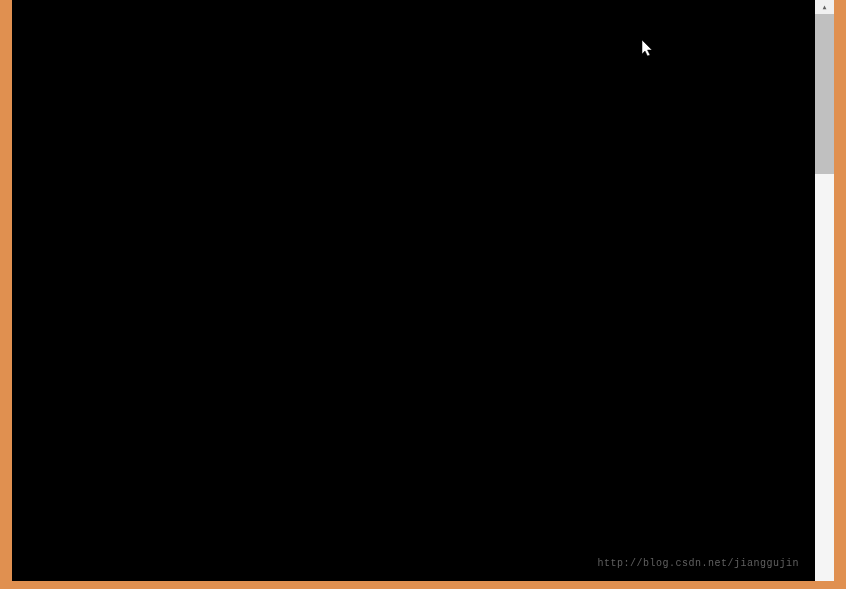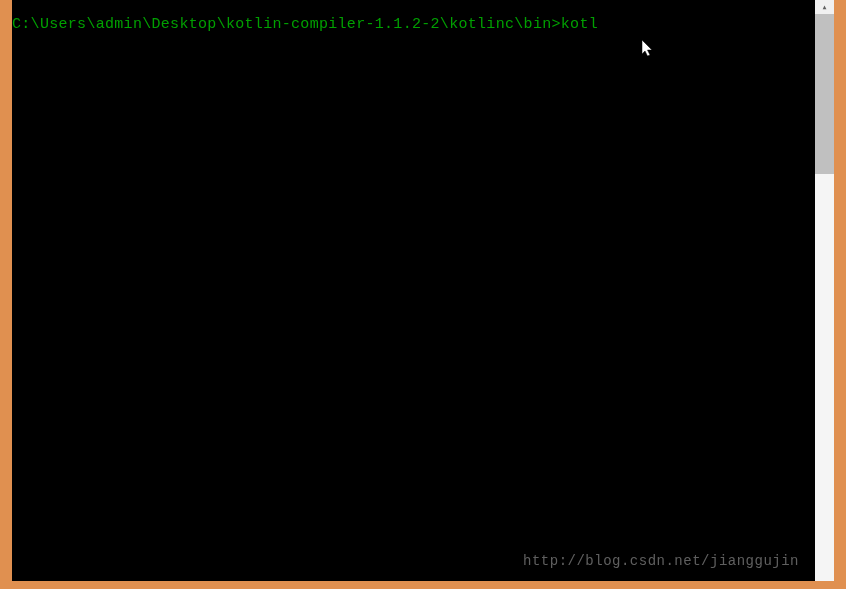--- a/index.html
+++ b/index.html
@@ -122,35 +122,34 @@
       height: 18px;
       pointer-events: none;
     }
     
     .watermark {
       position: absolute;
       right: 16px;
       bottom: 12px;
       color: #888888;
       font-family: Consolas, "Courier New", monospace;
-      font-size: 14px;
+      font-size: 10px;
       opacity: 0.7;
       letter-spacing: 0.5px;
     }
   </style>
 </head>
 <body>
 
 <div class="window-frame">
   <div class="left-border"></div>
   <div class="right-border"></div>
   <div class="bottom-border"></div>
 
   <div class="terminal-area">
-    <div class="terminal-content"><span>C:\Users\admin\Desktop\kotlin-compiler-1.1.2-2\kotlinc\bin&gt;</span><span>kotl</span></div>
 
     <svg class="cursor-pointer" viewBox="0 0 12 18">
       <path d="M 0 0 L 0 14 L 3 11 L 5.5 16 L 8 15 L 5.5 10 L 10 10 Z" fill="white" stroke="black" stroke-width="0.5"></path>
     </svg>
 
     <div class="watermark">http://blog.csdn.net/jianggujin</div>
   </div>
 
   <div class="scrollbar">
     <div class="scrollbar-up-arrow">▴</div>

